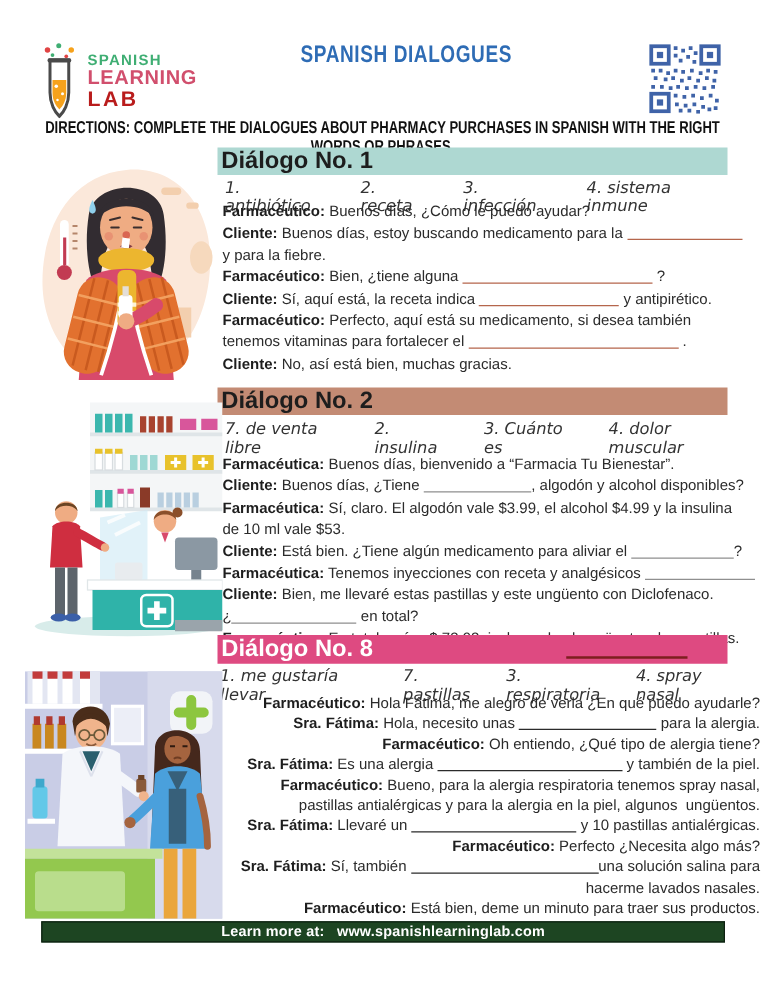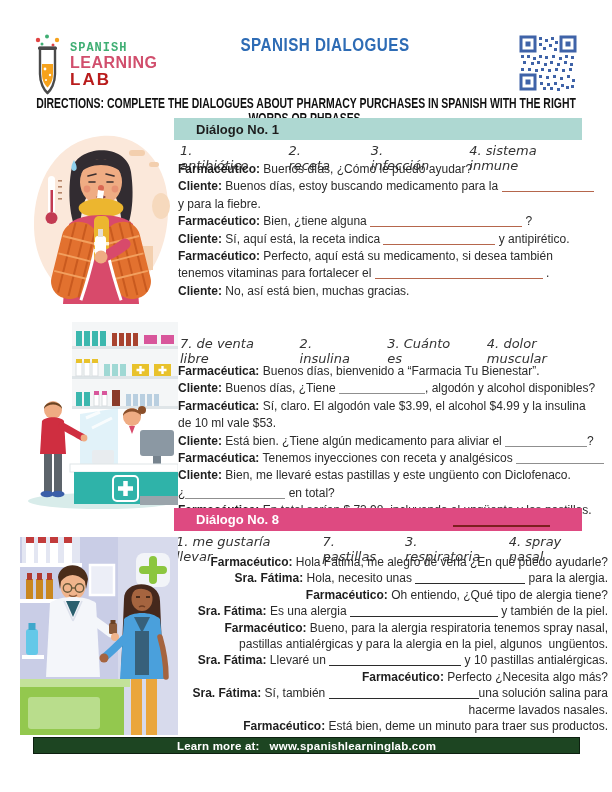--- a/index.html
+++ b/index.html
@@ -3,37 +3,37 @@
 <meta charset="utf-8">
 <style>
   * { margin:0; padding:0; box-sizing:border-box; }
   body { background:#ffffff; font-family:"Liberation Sans", sans-serif; }
   .page { position:relative; width:612px; height:792px; background:#ffffff; overflow:hidden; margin:0 auto; }
   .abs { position:absolute; }
 
   
   .logo { left:30px; top:34px; display:flex; align-items:flex-start; }
   .logo-text { margin-left:4px; margin-top:8px; line-height:1.05; font-weight:bold; }
-  .logo-l1 { font-size:12px; letter-spacing:1px;font-family:Liberation Mono, monospace; }
+  .logo-l1 { font-size:12px; letter-spacing:1px; }
   .logo-l2 { font-size:16px; letter-spacing:0.5px; }
   .logo-l3 { font-size:17px; letter-spacing:2px; }
 
   .title-wrap { left:140px; width:370px; top:28px; text-align:center; }
   .doc-title { font-family:"DejaVu Serif", serif; font-weight:bold; font-size:27px; line-height:1.1; }
   .doc-subtitle { font-weight:bold; font-size:16px; letter-spacing:0.5px; margin-top:6px;
                   transform:scale(0.95,1.2); transform-origin:center top; }
 
   .qr { left:519px; top:35px; }
 
   .directions { left:6px; top:95px; width:600px; text-align:center; font-weight:bold; font-size:11px;
                 color:#111; transform:scale(0.95,1.25); transform-origin:center top; letter-spacing:0; }
 
   
   .dlg-bar { left:174px; width:408px; height:22px; display:flex; align-items:center;
-             padding-left:22px; font-weight:bold; font-size:13px; }
+             padding-left:3px; font-weight:bold; font-size:19px; }
   .bar-blank { position:absolute; left:279px; bottom:4px; width:97px; height:0;
                border-bottom:2px solid #7c1f1f; }
 
   
   .wordbank { left:180px; display:flex; font-size:13px; font-style:italic; color:#333;
               font-family:"DejaVu Sans", sans-serif; }
   .wb-0 .wb-item { margin-right:26px; }
   .wb-1 .wb-item { margin-right:34px; }
   .wb-2 .wb-item { margin-right:13px; }
 
@@ -201,20 +201,23 @@
       <rect x="69" y="88" width="15" height="46" rx="5" fill="#ecb62f"></rect>
       <rect x="69" y="114" width="15" height="3.4" fill="#fdf3d8"></rect>
       <rect x="69" y="121" width="15" height="3.4" fill="#fdf3d8"></rect>
       <path d="M100 116 C 92 122 86 126 80 128" stroke="#d84a6b" stroke-width="11" stroke-linecap="round" fill="none"></path>
       <rect x="70" y="108" width="11" height="20" rx="3" fill="#ffffff"></rect>
       <rect x="73" y="101" width="5" height="8" fill="#e4ded7"></rect>
       <circle cx="76" cy="129" r="6.5" fill="#efac83"></circle>
     </svg>
   </div>
 
+  <div class="abs dlg-bar" style="top: 310px; background: rgb(195, 139, 116); color: rgb(29, 29, 29);">
+    <span>Diálogo No. 2</span>
+  </div>
   <div class="abs wordbank wb-1" style="top:336px;">
       <span class="wb-item">7. de venta libre</span>
       <span class="wb-item">2. insulina</span>
       <span class="wb-item">3. Cuánto es</span>
       <span class="wb-item">4. dolor muscular</span>
     </div>
   <div class="abs dlg-lines" style="top:363px;"><div class="line"><b>Farmacéutica:</b><span> Buenos días, bienvenido a “Farmacia Tu Bienestar”.</span></div><div class="line"><b>Cliente:</b><span> Buenos días, ¿Tiene </span><span class="blank" style="width: 86px; border-bottom-color: rgb(143, 143, 143);"></span><span>, algodón y alcohol disponibles?</span></div><div class="line"><b>Farmacéutica:</b><span> Sí, claro. El algodón vale $3.99, el alcohol $4.99 y la insulina</span></div><div class="line"><span>de 10 ml vale $53.</span></div><div class="line"><b>Cliente:</b><span> Está bien. ¿Tiene algún medicamento para aliviar el </span><span class="blank" style="width: 82px; border-bottom-color: rgb(143, 143, 143);"></span><span>?</span></div><div class="line"><b>Farmacéutica:</b><span> Tenemos inyecciones con receta y analgésicos </span><span class="blank" style="width: 88px; border-bottom-color: rgb(143, 143, 143);"></span></div><div class="line"><b>Cliente:</b><span> Bien, me llevaré estas pastillas y este ungüento con Diclofenaco.</span></div><div class="line"><span>¿</span><span class="blank" style="width: 100px; border-bottom-color: rgb(143, 143, 143);"></span><span> en total?</span></div><div class="line"><b>Farmacéutica:</b><span> En total serían $ 73.98, incluyendo el ungüento y las pastillas.</span></div></div>
 
   <div class="abs" style="left:20px; top:318px;">
     <svg width="158" height="192" viewBox="0 0 158 192">

